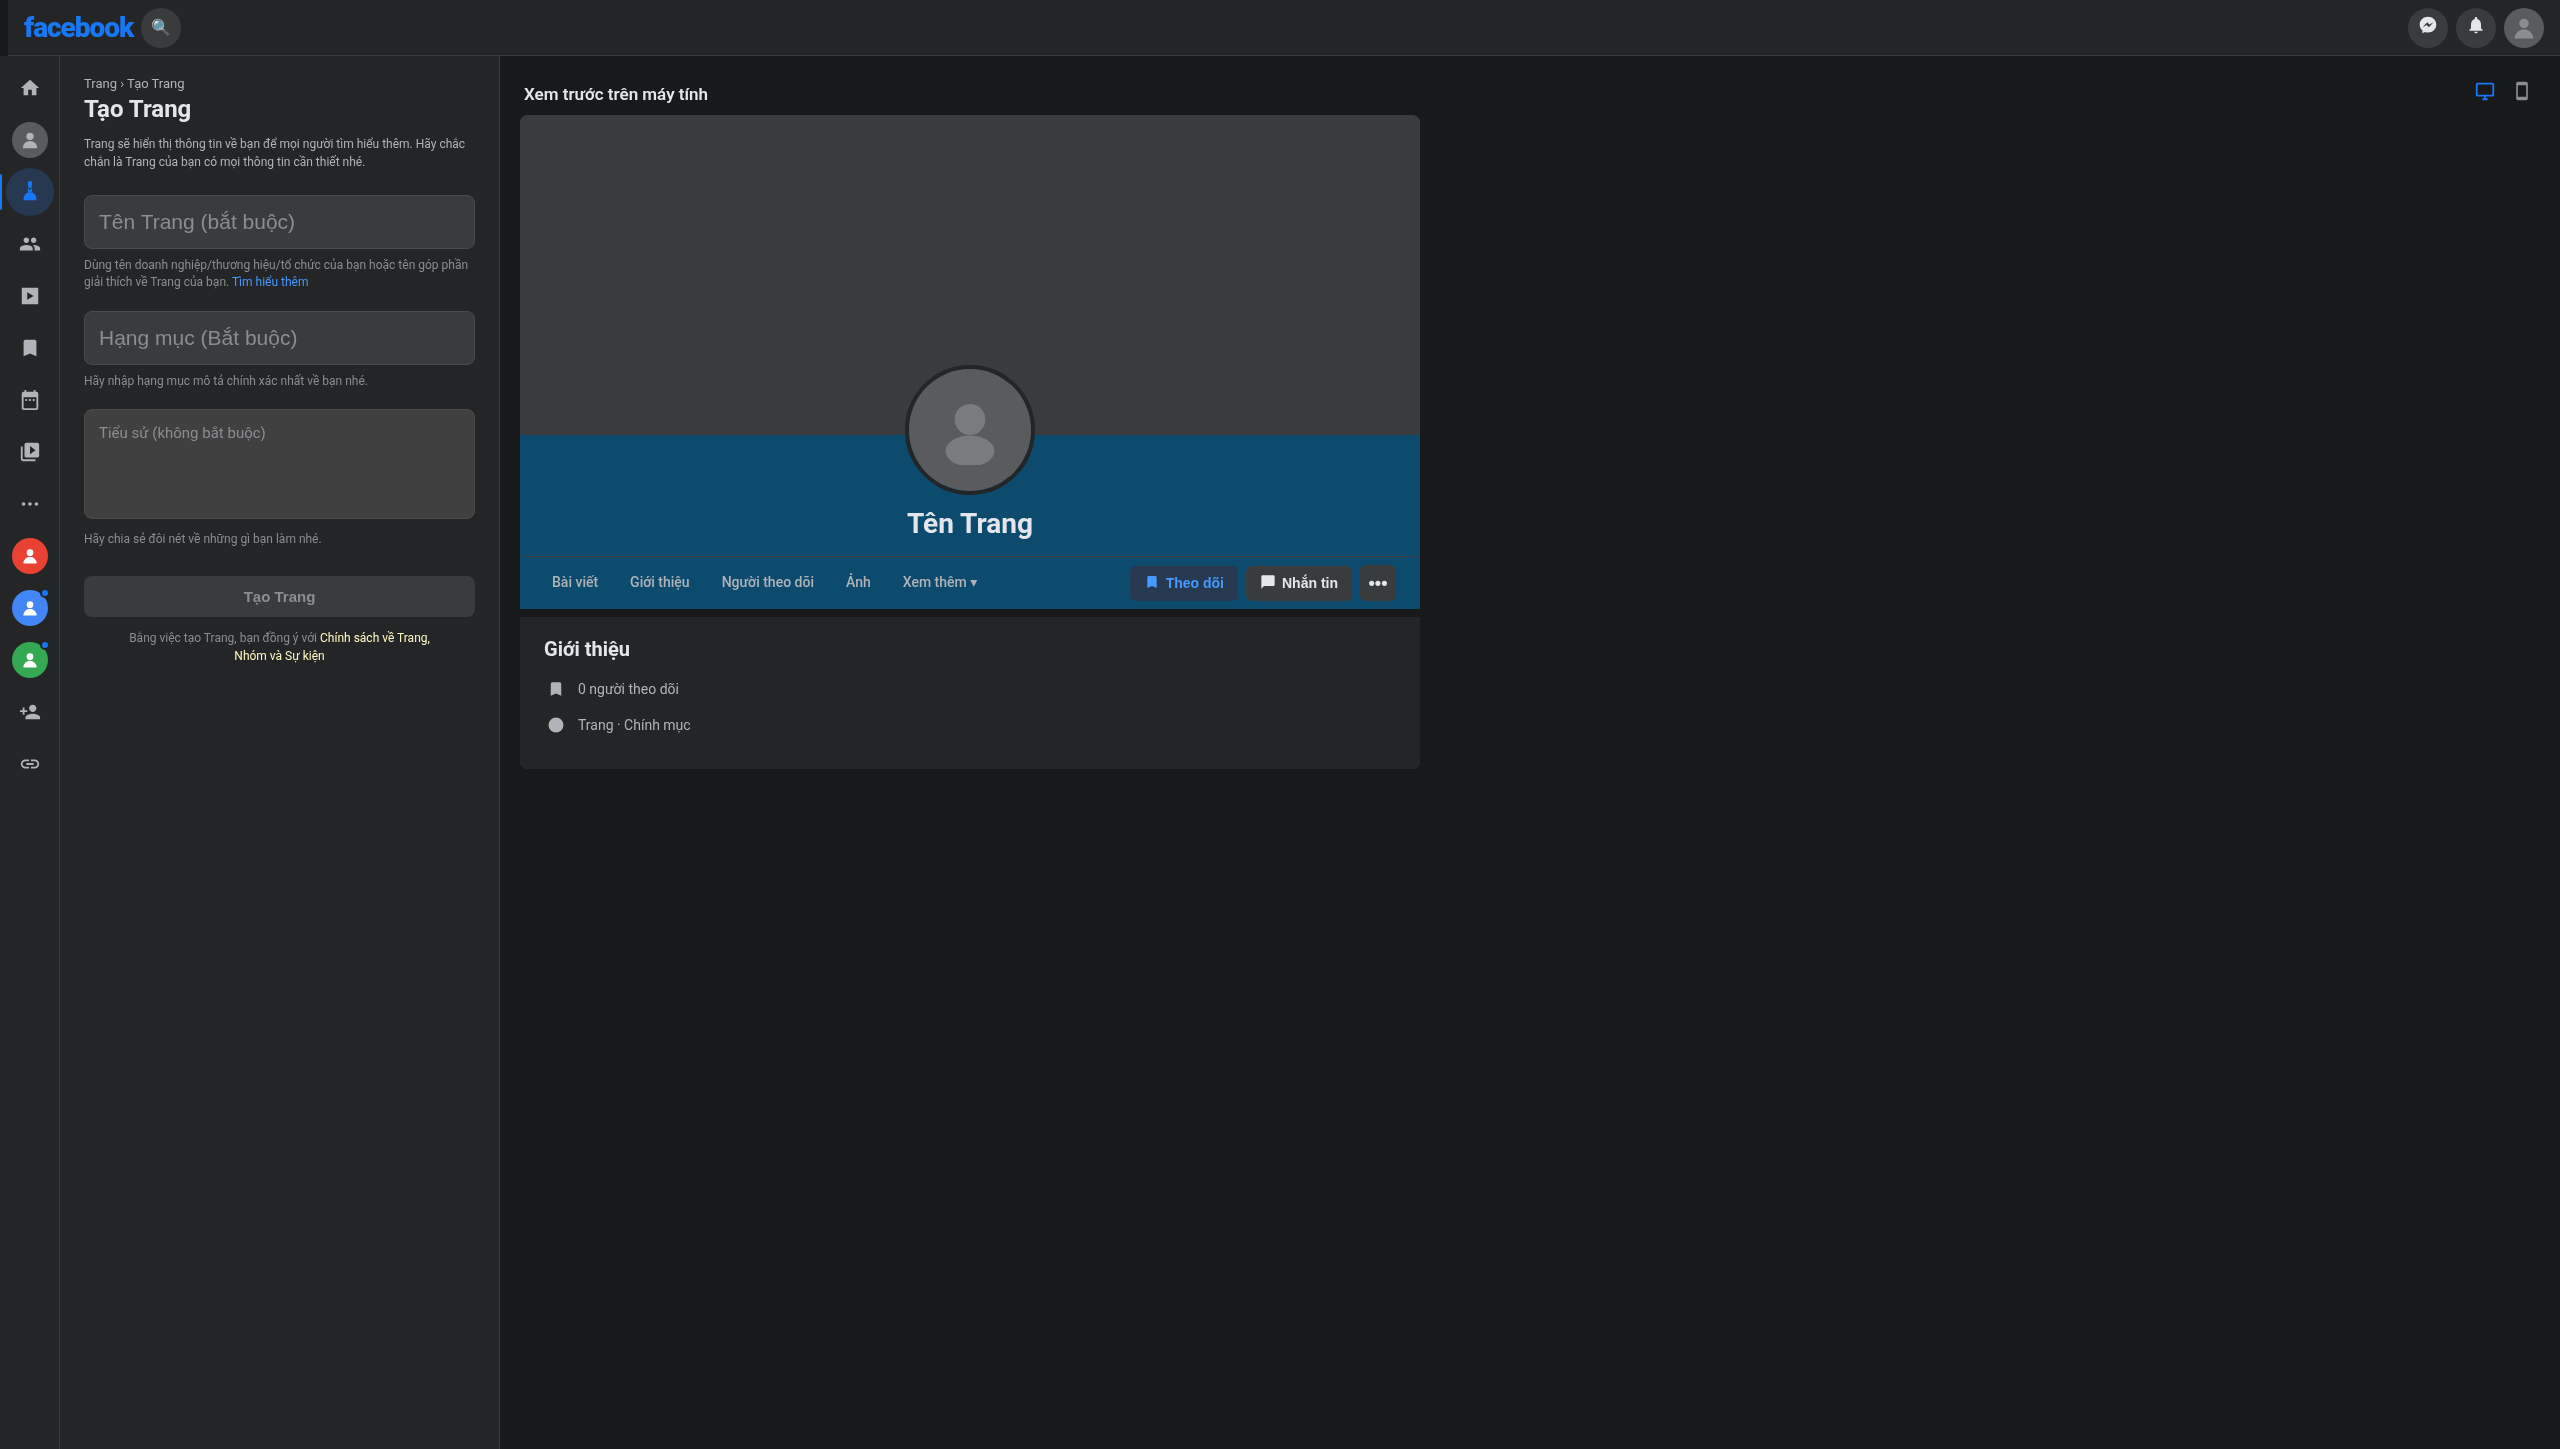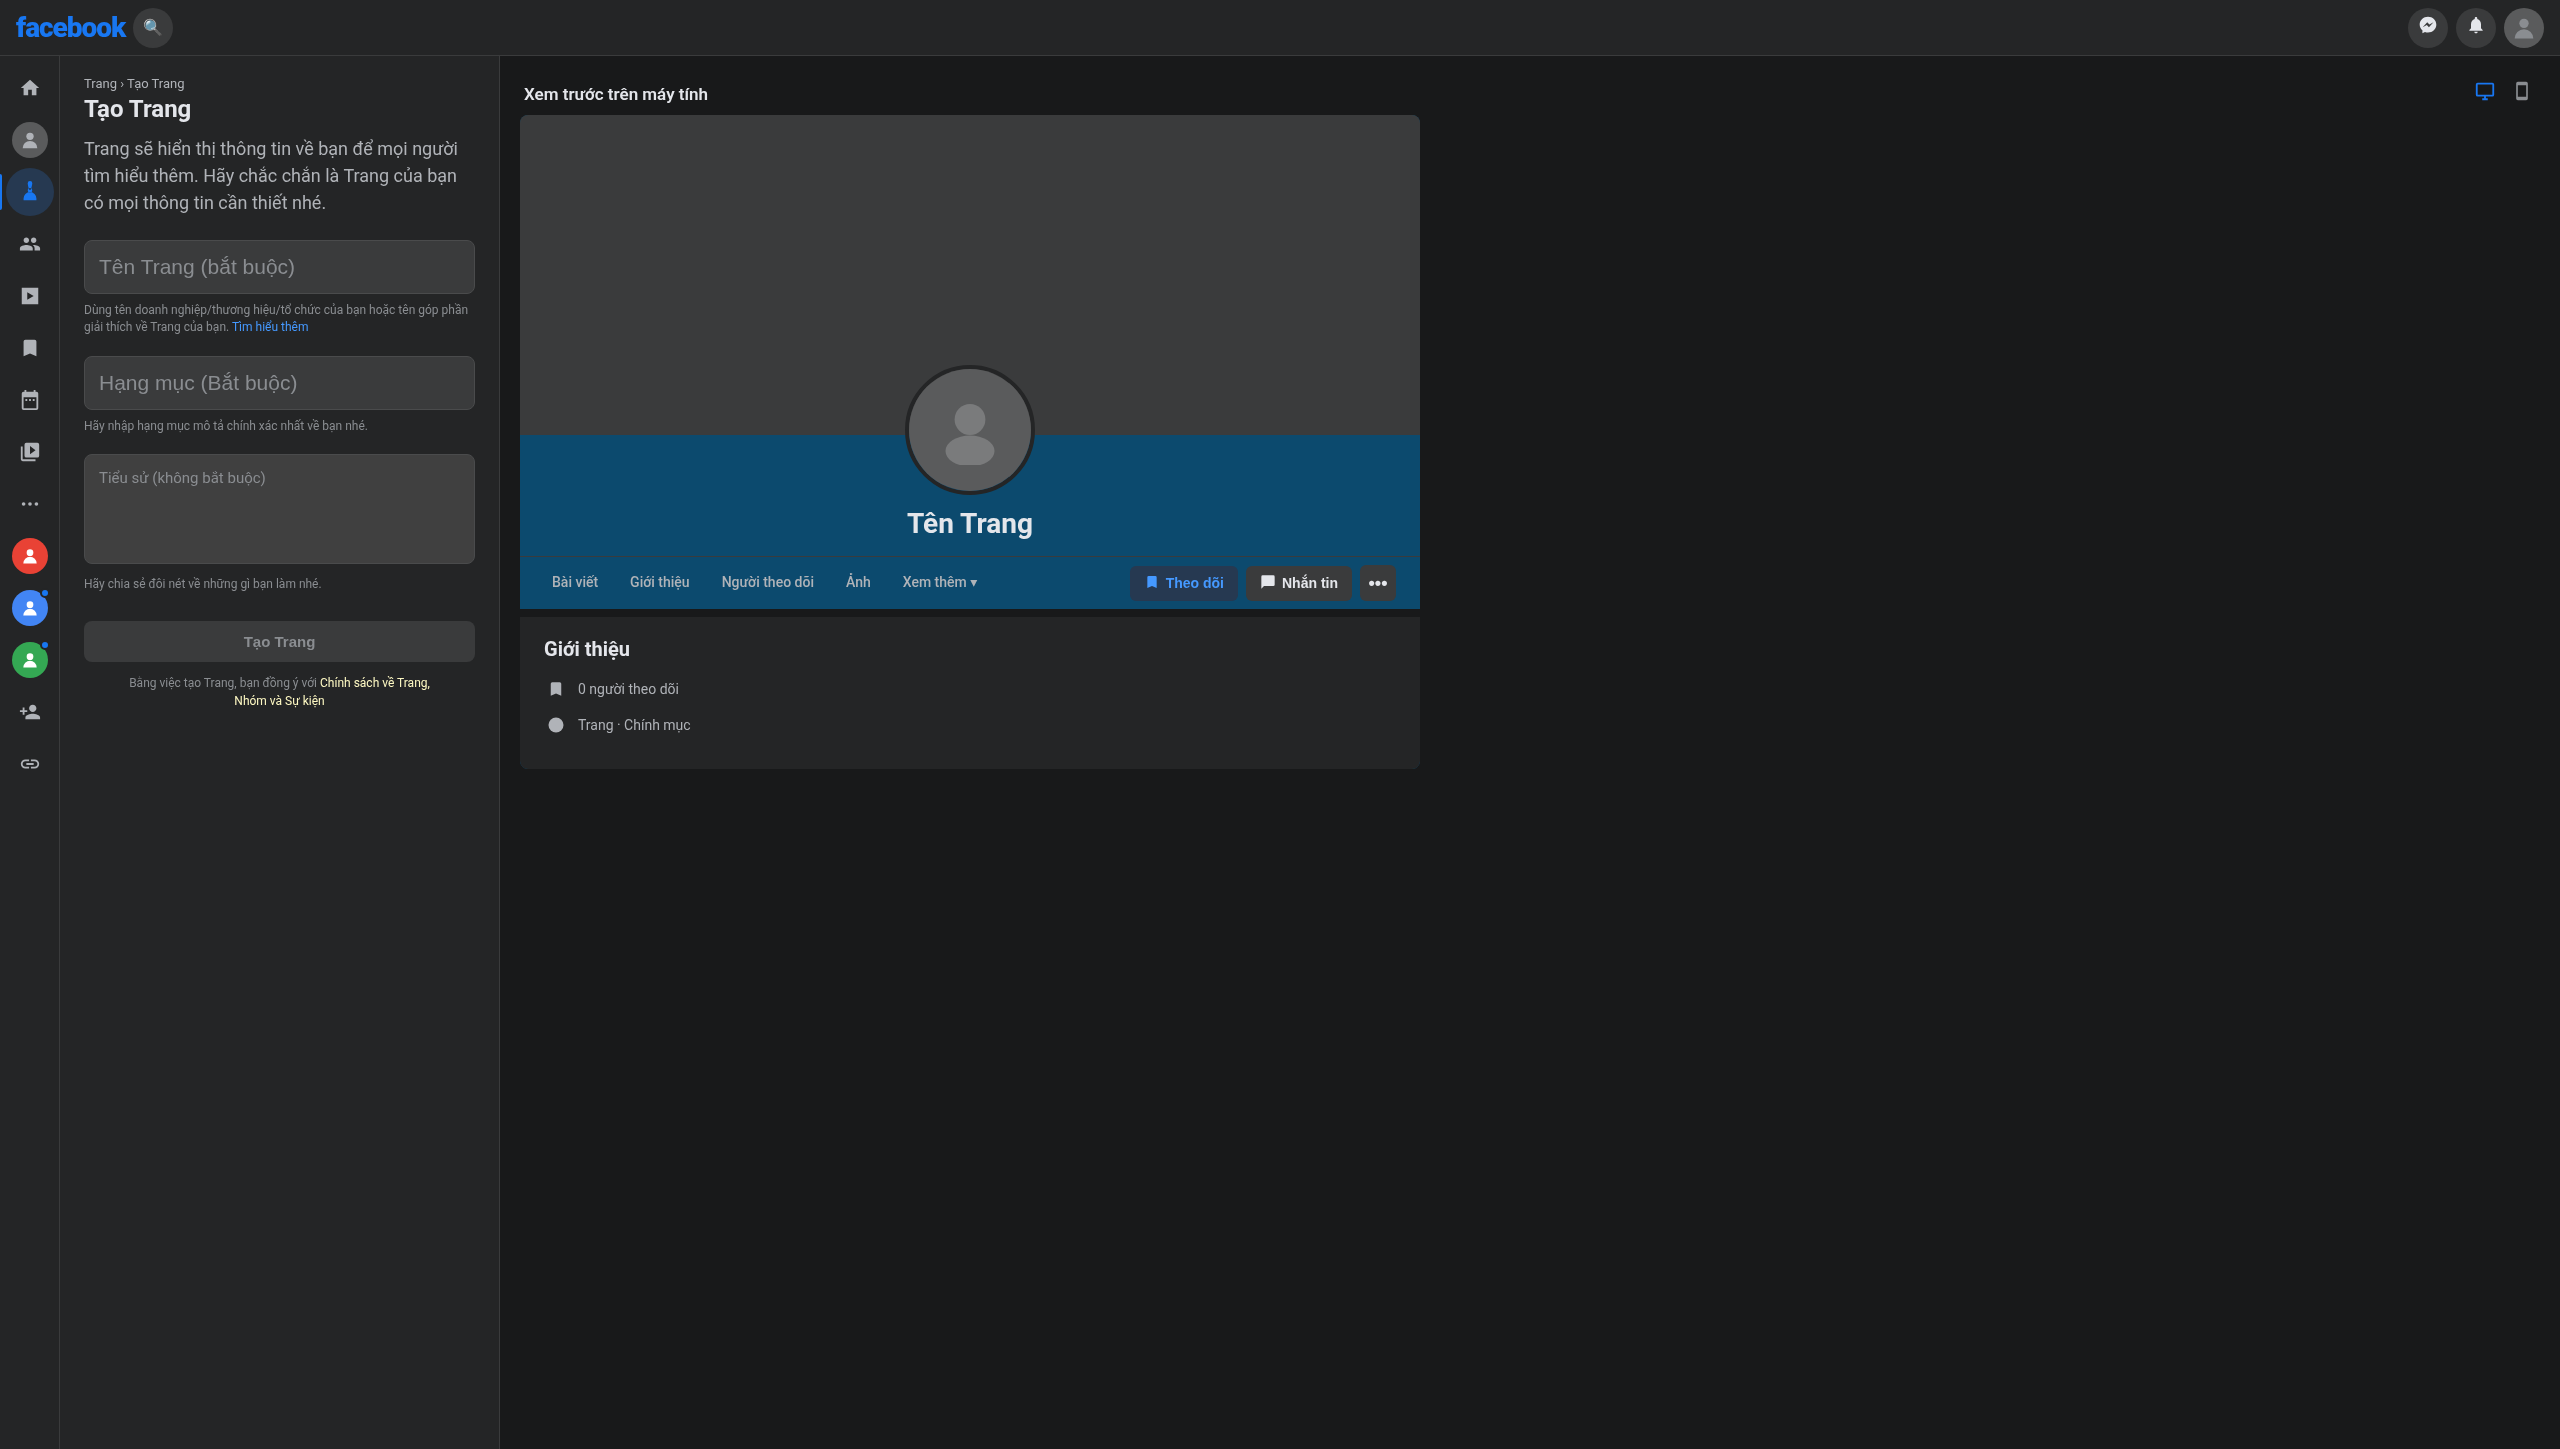--- a/index.html
+++ b/index.html
@@ -18,20 +18,21 @@
     .topnav {
       background: #242526;
       height: 56px;
       display: flex;
       align-items: center;
       justify-content: space-between;
       padding: 0 16px;
       border-bottom: 1px solid #3a3b3c;
       flex-shrink: 0;
       z-index: 10;
+      margin-left: 8px;
     }
     .topnav-left {
       display: flex;
       align-items: center;
       gap: 8px;
     }
     .fb-logo {
       color: #1877f2;
       font-size: 28px;
       font-weight: 900;
@@ -166,21 +167,21 @@
       margin-bottom: 4px;
     }
     .breadcrumb span { color: #b0b3b8; }
     .page-title {
       font-size: 24px;
       font-weight: 700;
       color: #e4e6eb;
       margin-bottom: 12px;
     }
     .page-desc {
-      font-size: 18px;
+      font-size: 12px;
       color: #b0b3b8;
       line-height: 1.5;
       margin-bottom: 24px;
     }
     .form-input {
       width: 100%;
       background: #3a3b3c;
       border: 1px solid #4a4b4c;
       border-radius: 8px;
       padding: 14px 14px;

